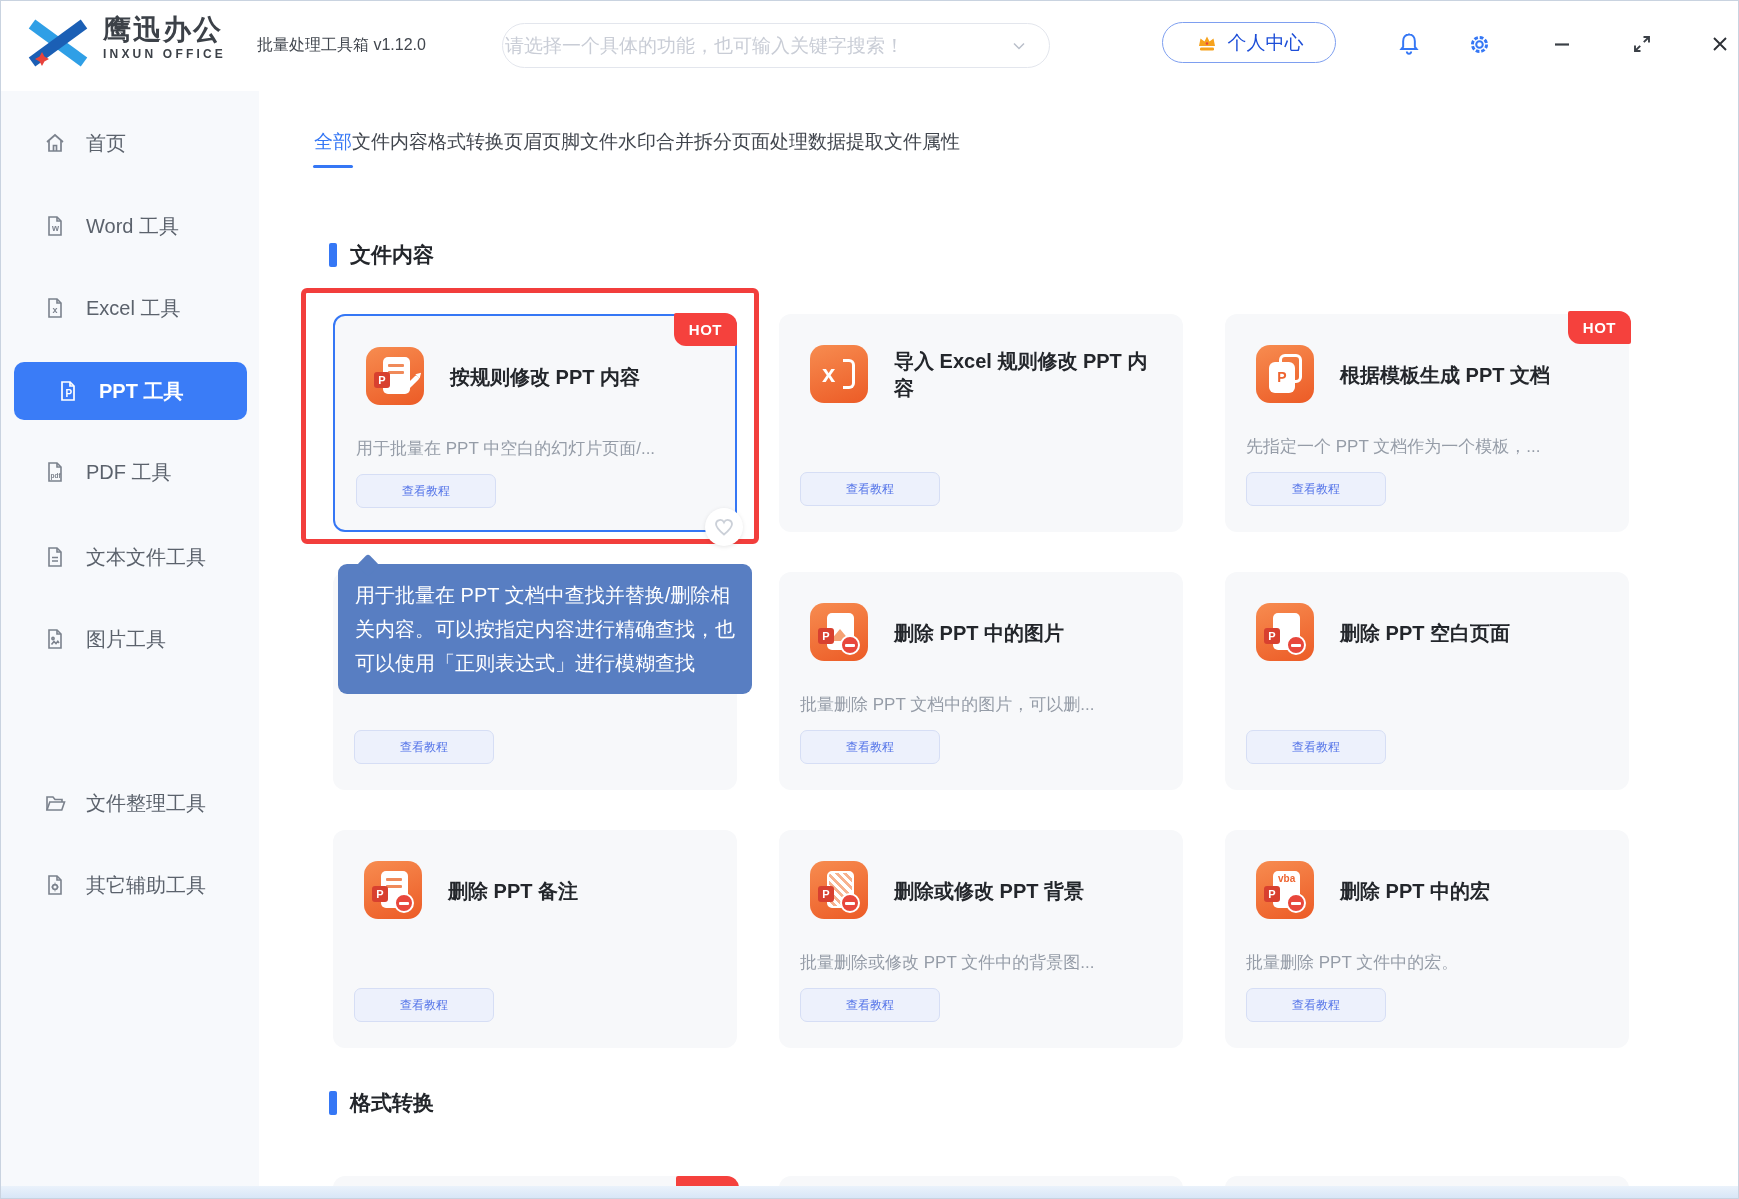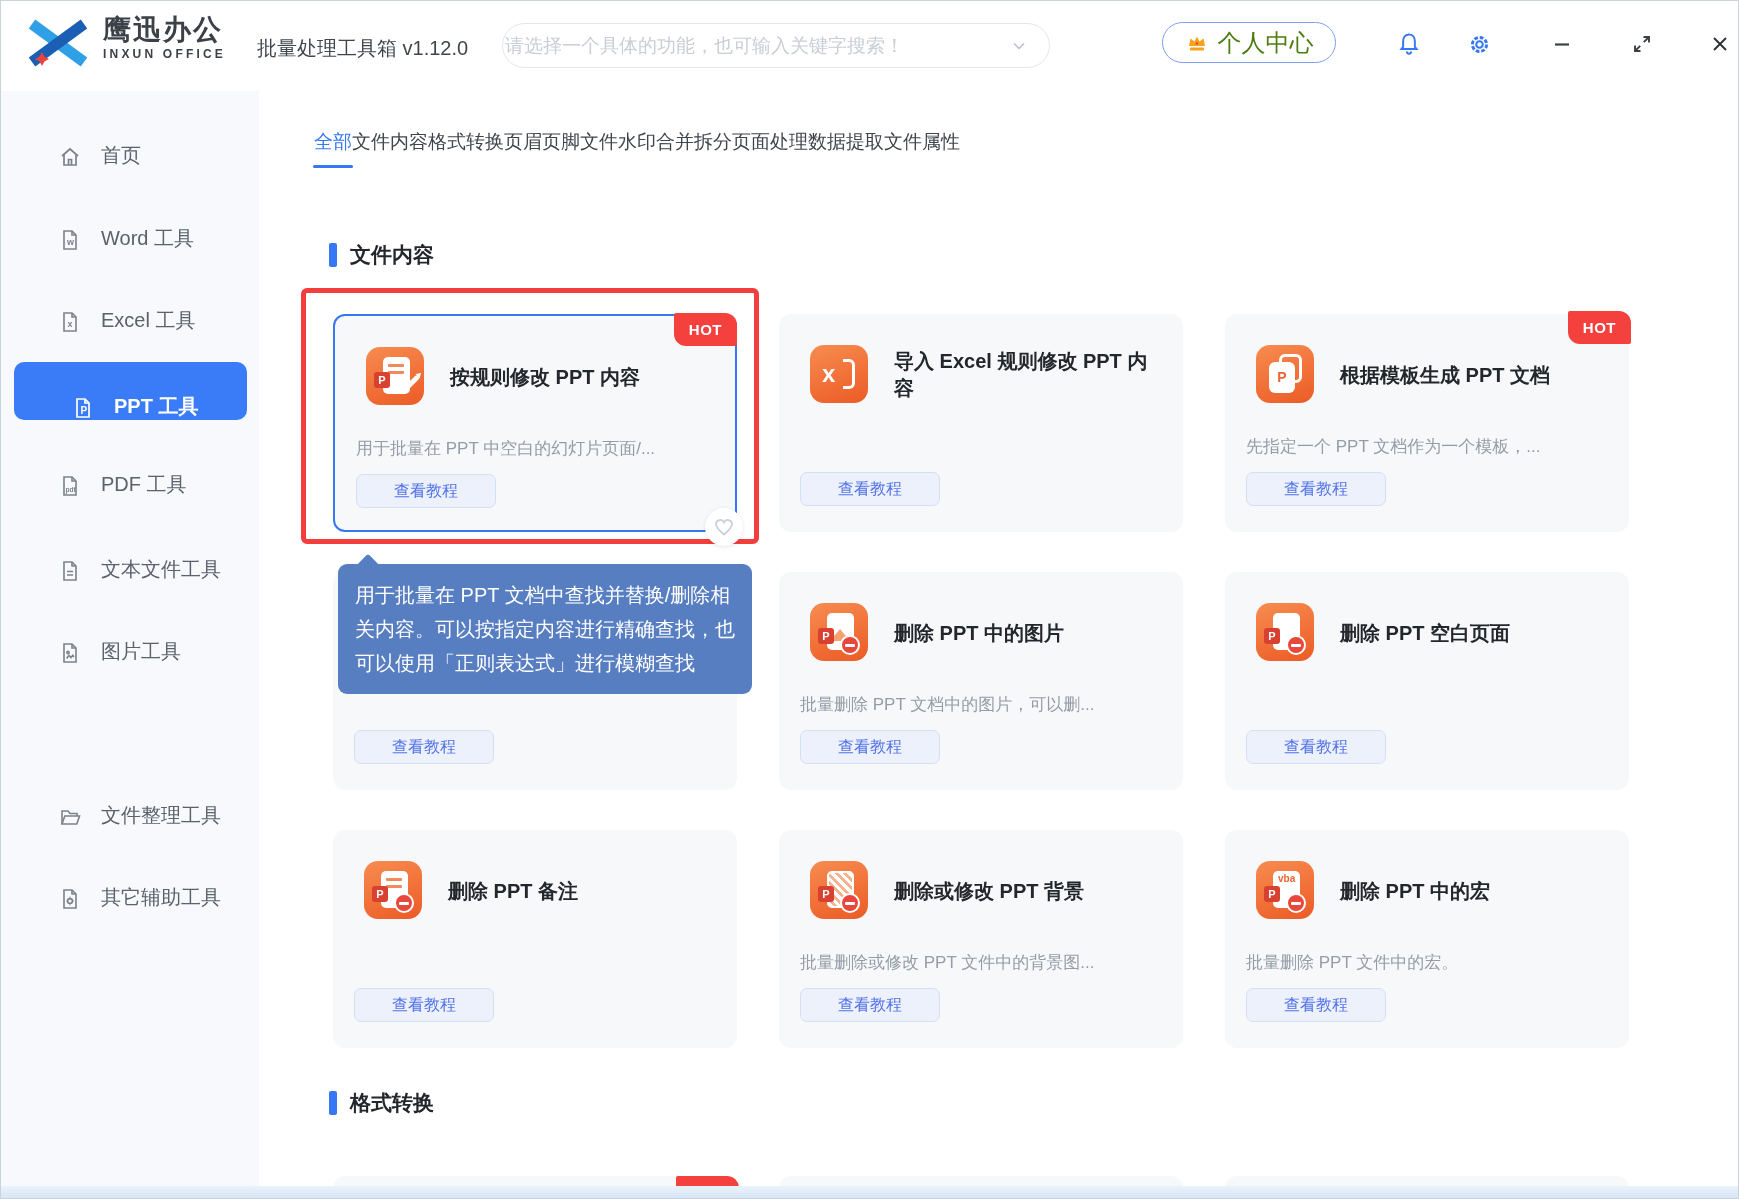--- a/index.html
+++ b/index.html
@@ -6,39 +6,39 @@
   *{box-sizing:border-box;}
   .stage{position:relative;width:1739px;height:1199px;background:#fff;overflow:hidden;
          border:1px solid #c9d3e0;font-family:"Liberation Sans","DejaVu Sans",sans-serif;}
 
   
   .hdr{position:absolute;left:0;top:0;width:1739px;height:90px;background:#fff;z-index:20;}
   .logo{position:absolute;left:24px;top:17px;width:66px;height:52px;}
   .brand{position:absolute;left:102px;top:13px;}
   .brand-cn{font-size:28px;font-weight:bold;color:#3c4148;letter-spacing:2px;line-height:32px;}
   .brand-en{font-size:12px;font-weight:bold;color:#3c4148;letter-spacing:3.2px;line-height:16px;}
-  .app-title{position:absolute;left:256px;top:34px;font-size:20px;color:#41464e;}
+  .app-title{position:absolute;left:256px;top:34px;font-size:16px;color:#41464e;}
   .search{position:absolute;left:501px;top:22px;width:548px;height:45px;border:1px solid #e3e6ed;
           border-radius:23px;background:#fff;display:flex;align-items:center;}
   .search input{flex:1;border:none;outline:none;background:transparent;
           font-size:19px;color:#444;font-family:inherit;}
   .search input::placeholder{color:#c9cdd6;}
   .search .chev{margin-right:20px;flex:0 0 auto;display:flex;}
   .pc-btn{position:absolute;left:1161px;top:21px;width:174px;height:41px;border:1.5px solid #7e9ff0;
           border-radius:21px;background:#fff;display:flex;align-items:center;justify-content:center;
-          gap:9px;color:#4d7c0f;font-size:24px;cursor:pointer;}
+          gap:9px;color:#1d4ed8;font-size:19px;cursor:pointer;}
   .icon-btn{position:absolute;top:27px;width:32px;height:32px;display:flex;align-items:center;
           justify-content:center;cursor:pointer;}
   .win-btn{position:absolute;top:29px;width:30px;height:28px;display:flex;align-items:center;
           justify-content:center;cursor:pointer;}
 
   
   .sidebar{position:absolute;left:0;top:90px;width:258px;height:1095px;background:#f7f9fc;z-index:5;}
-  .sb-item{position:absolute;left:0;width:258px;height:52px;display:flex;align-items:flex-end;
-           padding-left:57px;gap:19px;font-size:20px;color:#5b626c;cursor:pointer;}
+  .sb-item{position:absolute;left:0;width:258px;height:52px;display:flex;align-items:center;
+           padding-left:42px;gap:19px;font-size:20px;color:#5b626c;cursor:pointer;}
   .sb-item .sb-ic{display:flex;color:#7b828d;}
   .sb-item.active{left:13px;width:233px;height:58px;background:#3a7cf7;border-radius:10px;
            color:#fff;font-weight:bold;}
   .sb-item.active .sb-ic{color:#fff;}
 
   
   .panel{position:absolute;left:258px;top:90px;width:1481px;height:1095px;background:#fff;
          border-radius:14px 0 0 0;overflow:hidden;z-index:6;}
   .tabs{position:absolute;left:55px;top:38px;display:flex;font-size:19px;color:#40454d;}
   .tab{position:relative;cursor:pointer;white-space:nowrap;}
@@ -50,21 +50,21 @@
 
   .grid{position:absolute;left:74px;top:223px;display:grid;grid-template-columns:repeat(3,404px);
         grid-auto-rows:218px;column-gap:42px;row-gap:40px;}
   .card{position:relative;background:#f7f8fa;border-radius:12px;}
   .card.hl{border:2px solid #3577f5;}
   .card-title{position:absolute;left:115px;top:31px;height:60px;width:272px;display:flex;
         align-items:center;font-size:20px;font-weight:bold;color:#23262b;line-height:27px;}
   .card-desc{position:absolute;left:21px;top:121px;width:366px;font-size:17px;color:#959ca7;
         white-space:nowrap;overflow:hidden;}
   .btn-tut{position:absolute;left:21px;top:158px;width:140px;height:34px;background:#edf1fc;
-        border:1px solid #d6def5;border-radius:7px;color:#5373e8;font-size:16px;
+        border:1px solid #d6def5;border-radius:7px;color:#5373e8;font-size:12px;
         font-family:inherit;cursor:pointer;}
   .hot{position:absolute;top:-3px;right:-2px;height:33px;padding:0 15px;background:#f5413d;
         color:#fff;font-weight:bold;font-size:15px;line-height:33px;
         border-radius:2px 12px 2px 12px;letter-spacing:.5px;}
 
   
   .tile{position:absolute;left:31px;top:31px;width:58px;height:58px;border-radius:14px;
         background:linear-gradient(160deg,#f78c50 0%,#ec5b26 100%);}
   .tile .doc{position:absolute;left:17px;top:10px;width:27px;height:37px;background:#fff;border-radius:5px;}
   .tile .pb{position:absolute;left:8px;top:25px;width:16px;height:16px;background:#d8402f;

